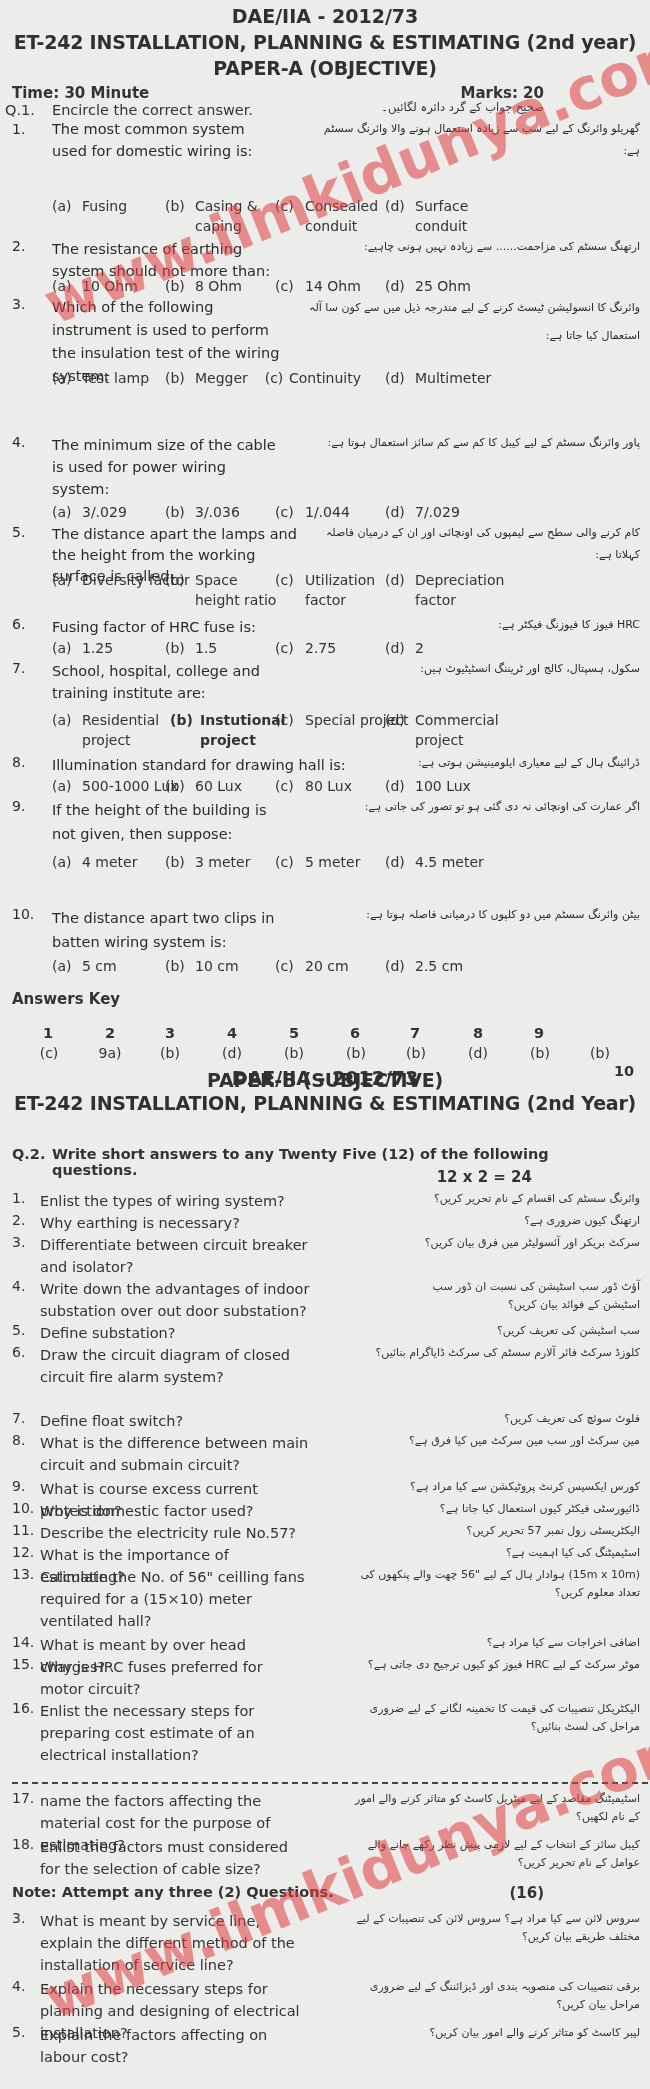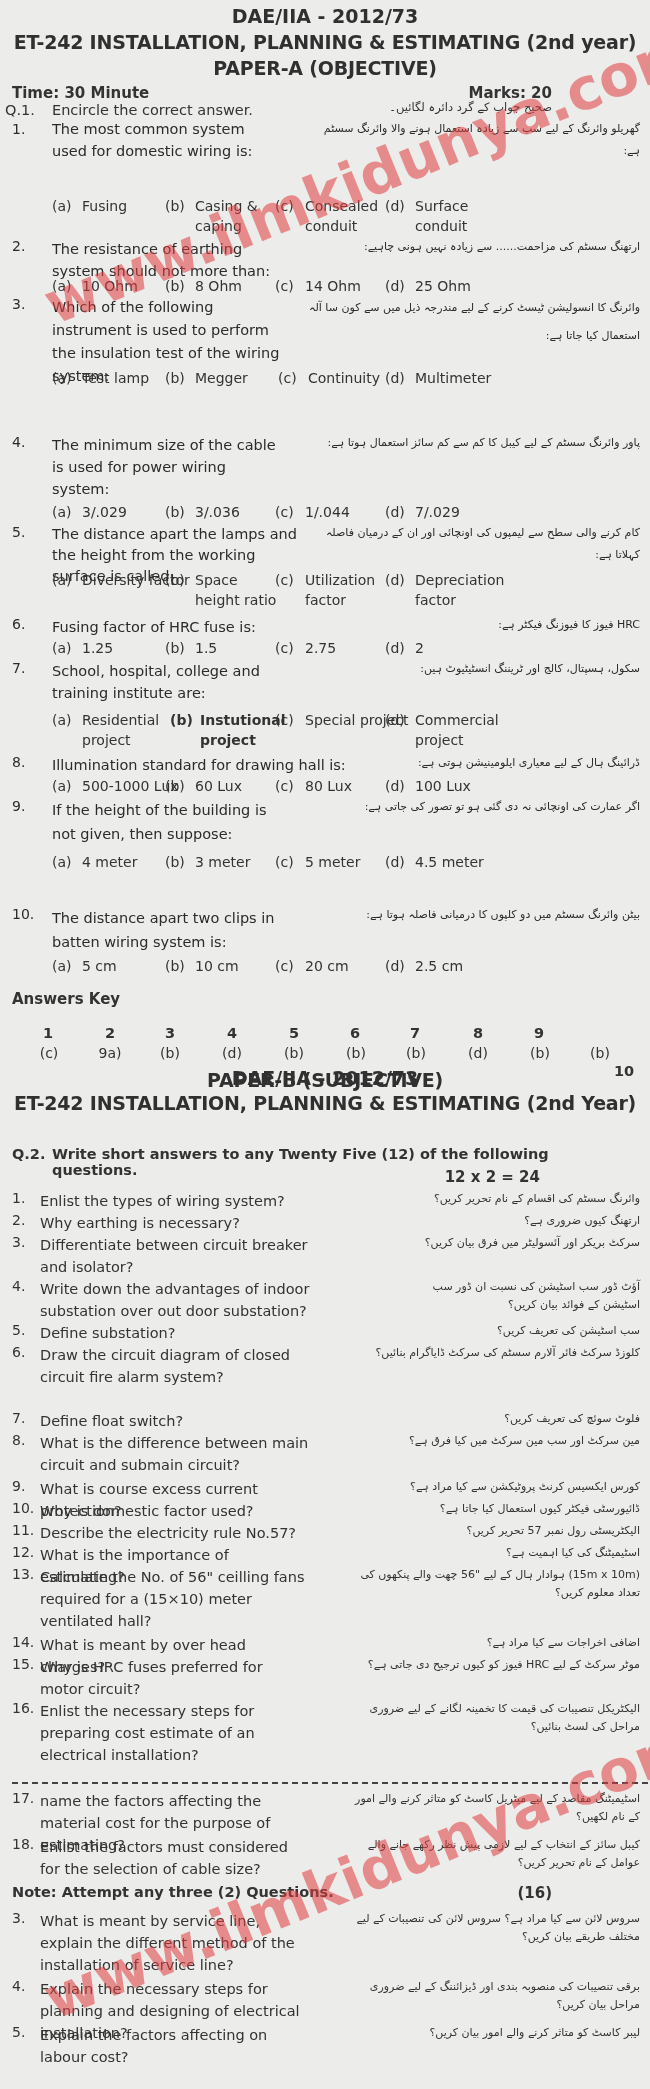--- a/index.html
+++ b/index.html
@@ -2,21 +2,21 @@
 <html><head>
 <meta charset="utf-8">
 <style>
   html, body { margin: 0; padding: 0; }
   body {
     width: 650px; height: 2089px; overflow: hidden; position: relative;
     background: #ececea;
     font-family: "DejaVu Sans", sans-serif;
     color: #2b2b2b;
   }
-  .page { position: absolute; left: 0; top: 0; width: 554px; height: 2089px; padding-left: 8px; }
+  .page { position: absolute; left: 0; top: 0; width: 554px; height: 2089px; }
   .title { text-align: center; font-weight: bold; color: #303030; line-height: 25px; }
   .t-code { font-size: 19px; }
   .t-main { font-size: 19px; letter-spacing: -0.2px; }
   .abs { position: absolute; }
   .meta { font-size: 15px; font-weight: bold; color: #333; }
   .txt { font-size: 14.5px; color: #333; }
   .ur { font-family: "DejaVu Sans", sans-serif; font-size: 11.5px; color: #333; direction: rtl; text-align: right; }
   .q { position: absolute; left: 0; width: 650px; }
   .qnum { position: absolute; left: 12px; font-size: 14px; }
   .qtext { position: absolute; left: 52px; width: 240px; font-size: 14.5px; line-height: 22px; }
@@ -69,21 +69,21 @@
   <div class="opt" style="left:275px;top:276px;"><span class="lbl">(c)</span><span class="val">14 Ohm</span></div>
   <div class="opt" style="left:385px;top:276px;"><span class="lbl">(d)</span><span class="val">25 Ohm</span></div>
 
   <div class="q" style="top:296px;">
     <div class="qnum" style="top:0;">3.</div>
     <div class="qtext" style="width:230px;line-height:23px;">Which of the following instrument is used to perform the insulation test of the wiring system:</div>
     <div class="qur" style="top:-2px;width:360px;line-height:28px;">وائرنگ کا انسولیشن ٹیسٹ کرنے کے لیے مندرجہ ذیل میں سے کون سا آلہ استعمال کیا جاتا ہے:</div>
   </div>
   <div class="opt" style="left:52px;top:368px;"><span class="lbl">(a)</span><span class="val">Test lamp</span></div>
   <div class="opt" style="left:165px;top:368px;"><span class="lbl">(b)</span><span class="val">Megger</span></div>
-  <div class="opt" style="left:278px;top:368px;"><span class="lbl">(c)</span><span class="val">Continuity</span></div>
+  <div class="opt" style="left:259px;top:368px;text-align:center;"><span class="lbl">(c)</span><span class="val">Continuity</span></div>
   <div class="opt" style="left:385px;top:368px;"><span class="lbl">(d)</span><span class="val">Multimeter</span></div>
 
   <div class="q" style="top:434px;">
     <div class="qnum" style="top:0;">4.</div>
     <div class="qtext" style="width:225px;line-height:22px;">The minimum size of the cable is used for power wiring system:</div>
     <div class="qur" style="top:-2px;">پاور وائرنگ سسٹم کے لیے کیبل کا کم سے کم سائز استعمال ہوتا ہے:</div>
   </div>
   <div class="opt" style="left:52px;top:502px;"><span class="lbl">(a)</span><span class="val">3/.029</span></div>
   <div class="opt" style="left:165px;top:502px;"><span class="lbl">(b)</span><span class="val">3/.036</span></div>
   <div class="opt" style="left:275px;top:502px;"><span class="lbl">(c)</span><span class="val">1/.044</span></div>

